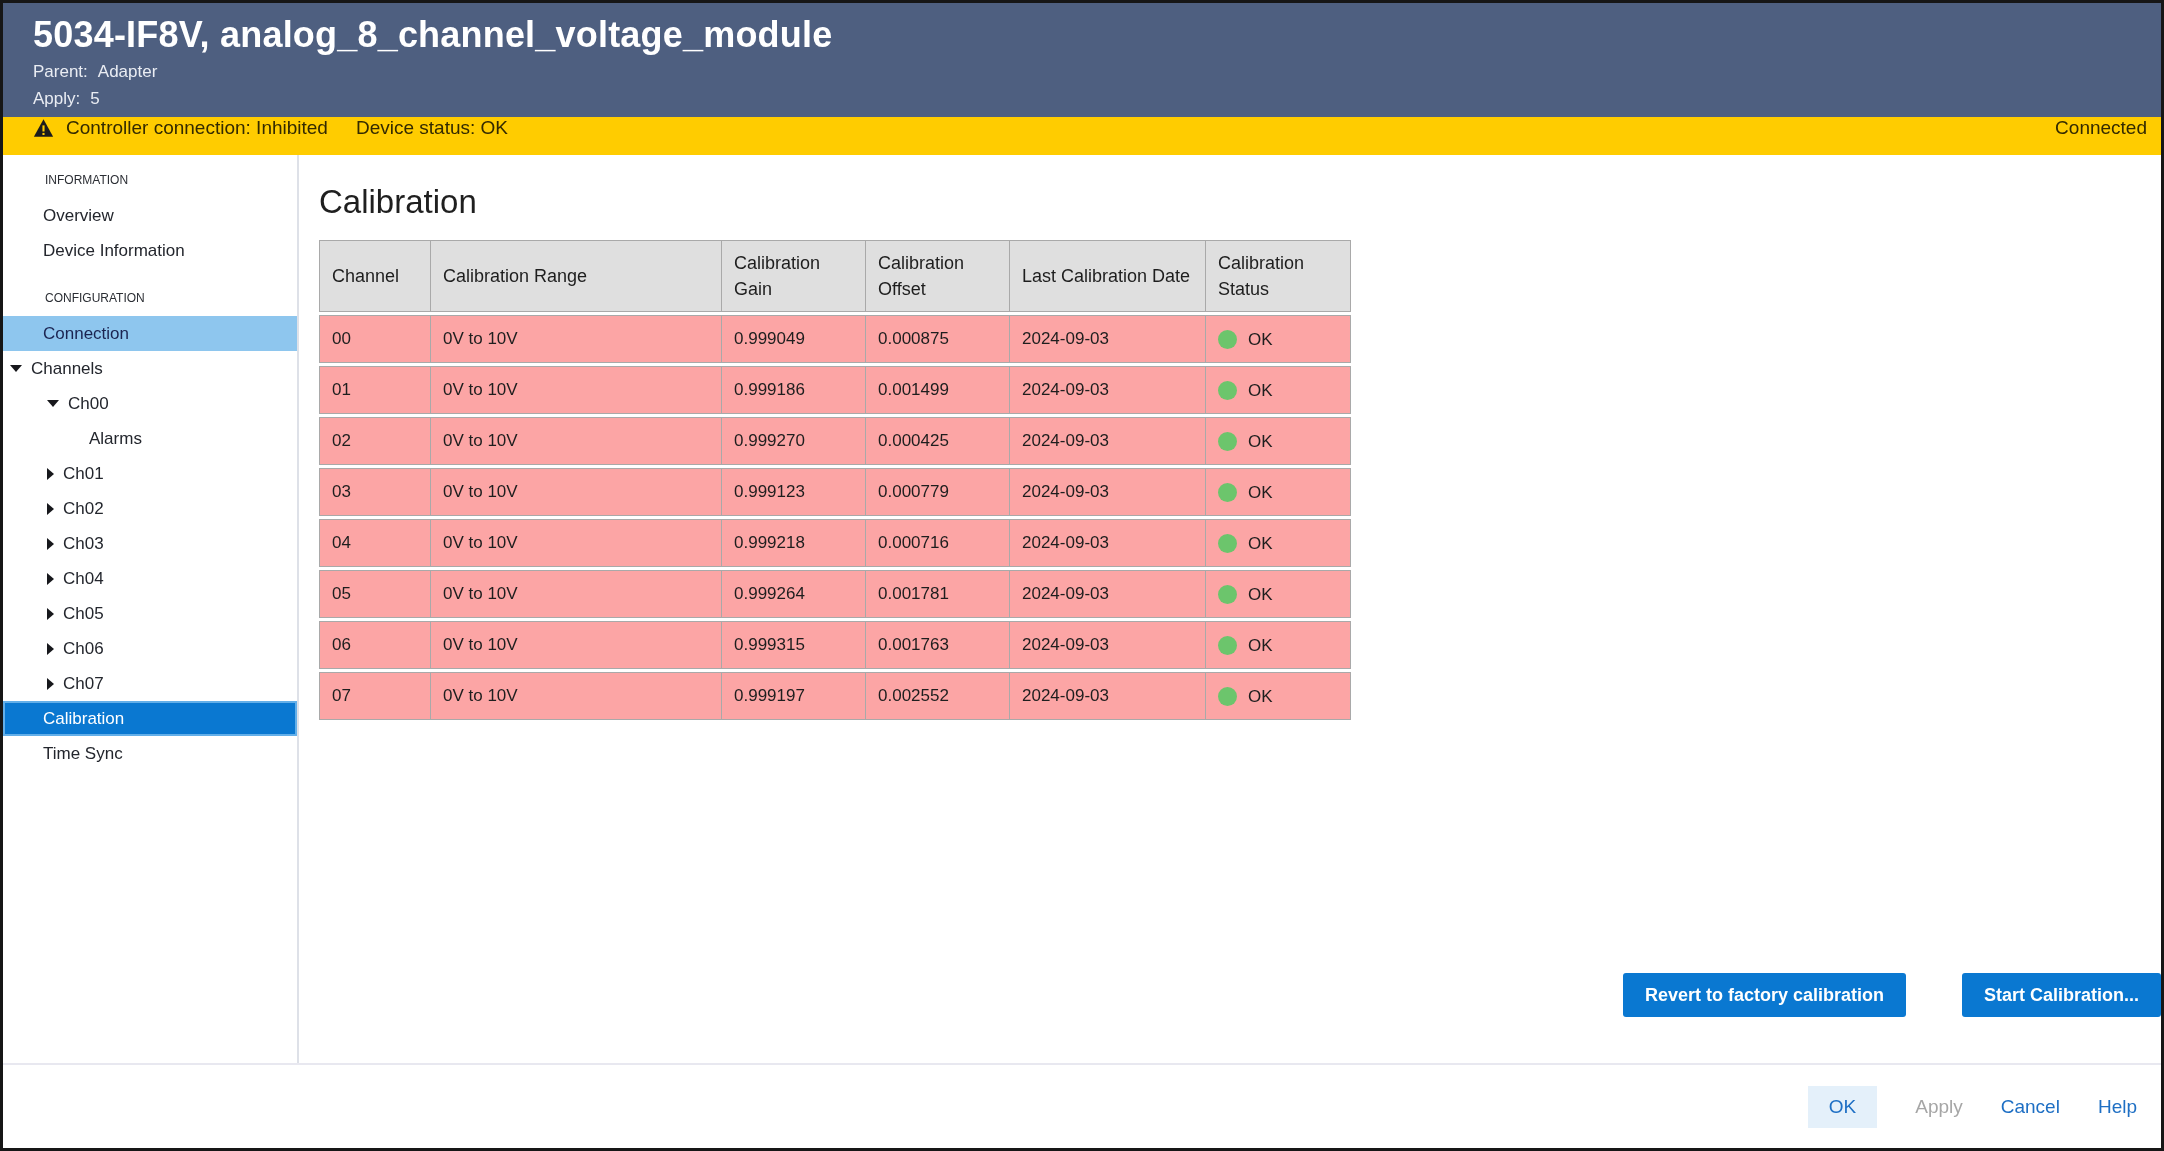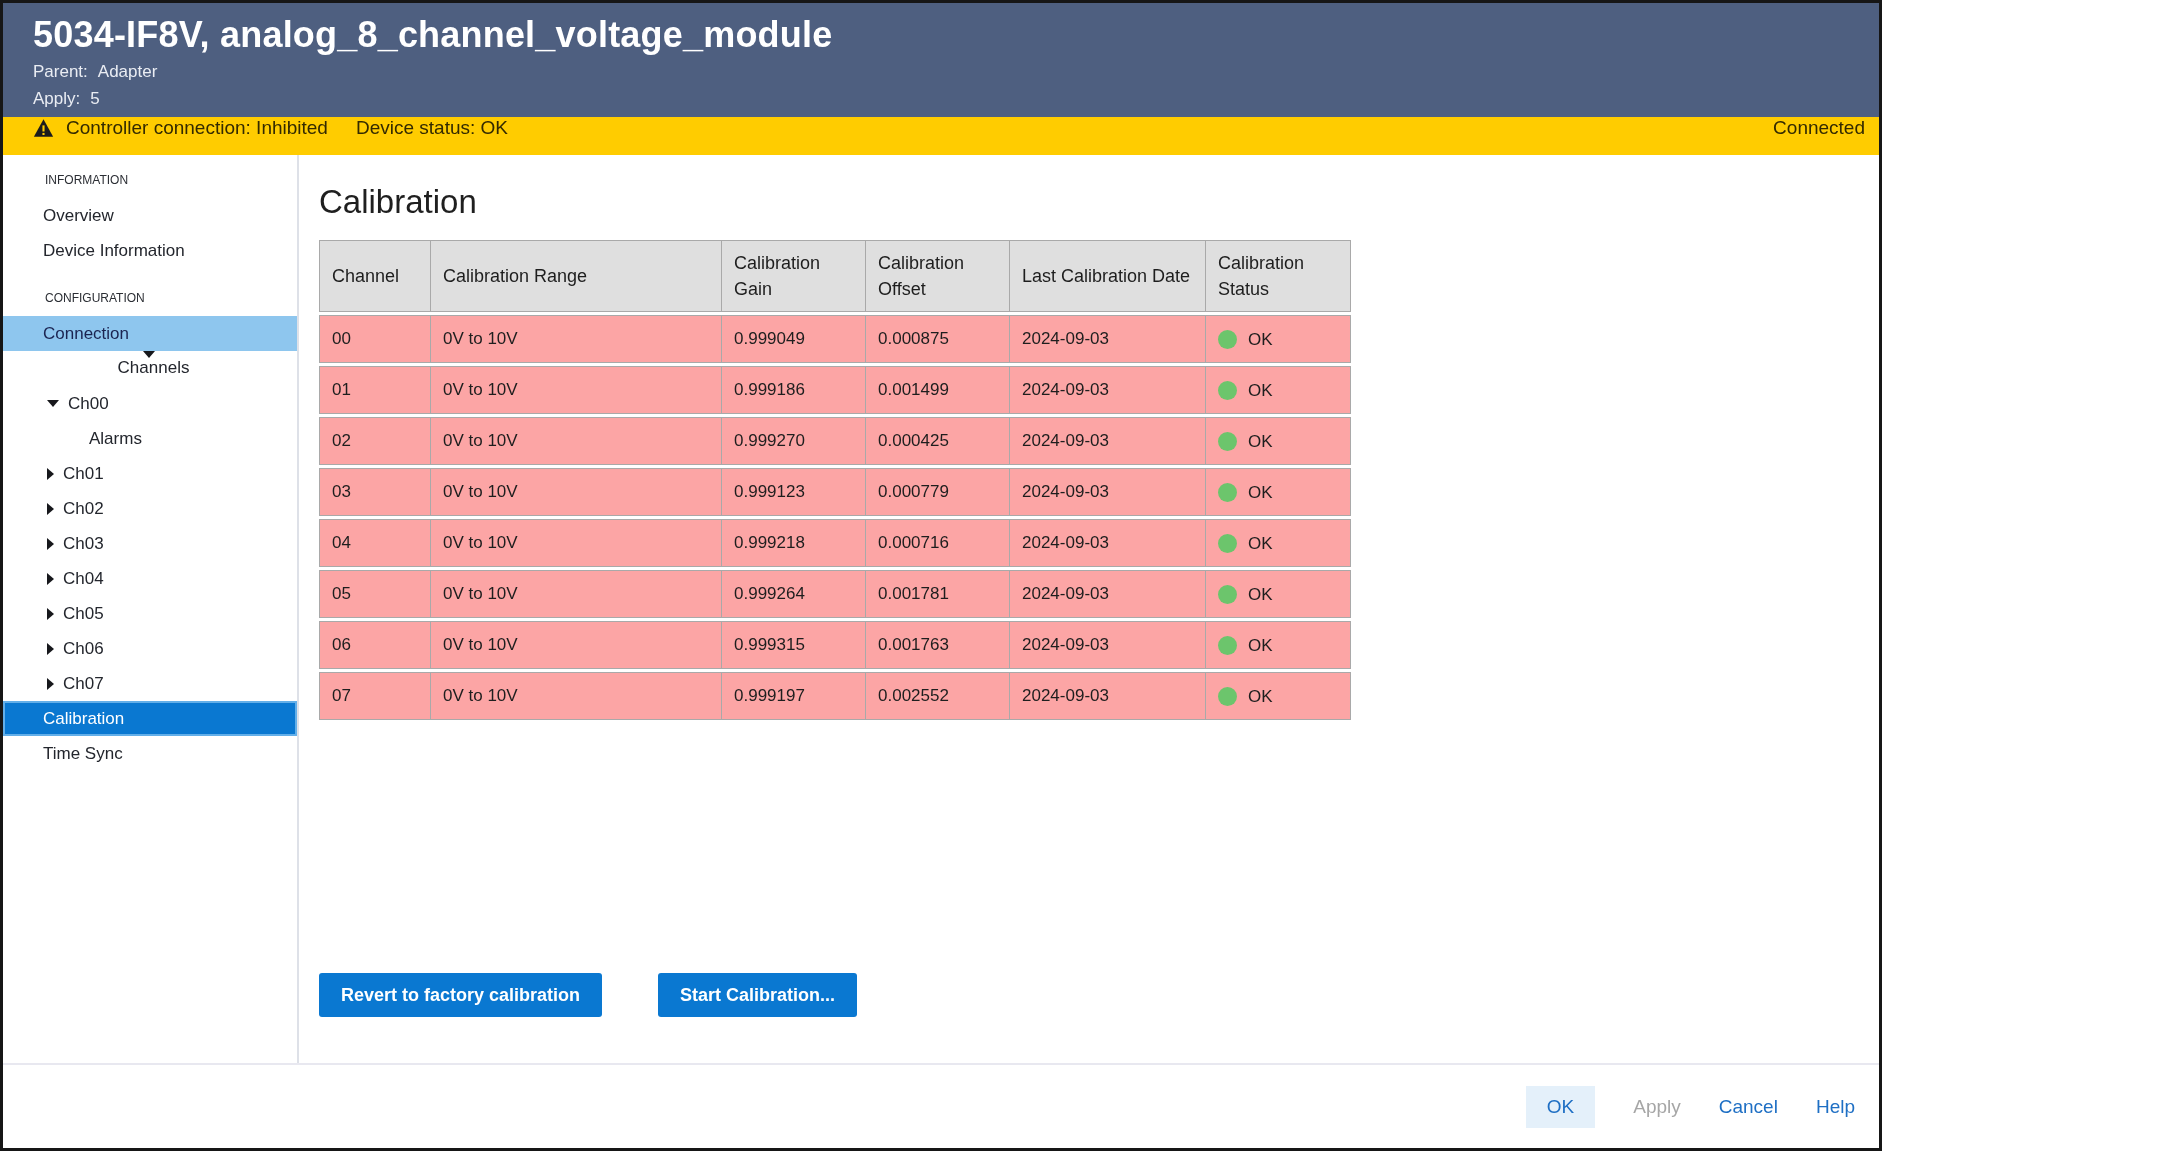--- a/index.html
+++ b/index.html
@@ -1,20 +1,20 @@
 <!DOCTYPE html>
 <html style="--header-bg: #4E5F80; --alert-bg: #FFCC00; --accent: #0A78D1; --highlight-bg: #8EC6EE; --status-ok: #6CC56C; --footer-link: #1E6FC4; --disabled: #A6A6A6;"><head>
 <meta charset="utf-8">
 <style>
   * { box-sizing: border-box; }
   html,body { margin:0; padding:0; background:#ffffff; }
   body { font-family:"Liberation Sans", sans-serif; }
 
   .screen {
-    width:1882px; height:1151px;
+    width:2164px; height:1151px;
     border:3px solid #161616;
     background:#ffffff;
     display:flex; flex-direction:column;
     overflow:hidden;
   }
 
   
   .titlebar {
     flex:0 0 114px;
     background:var(--header-bg,#4E5F80);
@@ -45,21 +45,21 @@
   .sidebar {
     flex:0 0 296px;
     border-right:2px solid #DEE1E8;
     padding-top:8px;
     font-size:17px; color:#23262D;
   }
   .nav-section { height:35px; line-height:35px; padding-left:42px; color:#2B2E34; font-size:12px; }
   .nav-section.gap { margin-top:13px; }
   .nav-item { height:35px; display:flex; align-items:center; cursor:default; }
   .nav-item.ind1 { padding-left:40px;text-align:right; }
-  .nav-item.exp0 { padding-left:7px;flex-direction:column; }
+  .nav-item.exp0 { padding-left:7px; }
   .nav-item.exp1 { padding-left:44px; }
   .nav-item.ind2 { padding-left:86px; }
   .arrow-down {
     width:0; height:0; flex:0 0 auto;
     border-left:6px solid transparent; border-right:6px solid transparent;
     border-top:7px solid #17181C; margin-right:9px;
   }
   .arrow-right {
     width:0; height:0; flex:0 0 auto;
     border-top:6px solid transparent; border-bottom:6px solid transparent;
@@ -93,21 +93,21 @@
     height:48px; padding:0 10px 0 12px;
   }
   td.status-cell { padding-left:28px; }
   .status-dot {
     display:inline-block; width:19px; height:19px; border-radius:50%;
     background:var(--status-ok,#6CC56C); margin-right:11px; vertical-align:middle;
   }
   .status-text { vertical-align:middle; }
 
   
-  .action-row { margin-top:250px; display:flex; gap:56px; }
+  .action-row { margin-top:250px; display:flex; gap:56px;justify-content:flex-end; }
   .btn-primary {
     background:var(--accent,#0A78D1); color:#ffffff;
     font-family:"Liberation Sans", sans-serif;
     font-size:18px; font-weight:bold;
     height:44px; padding:0 22px; border:none; border-radius:3px; cursor:pointer;
   }
 
   
   .footer {
     flex:0 0 85px;

